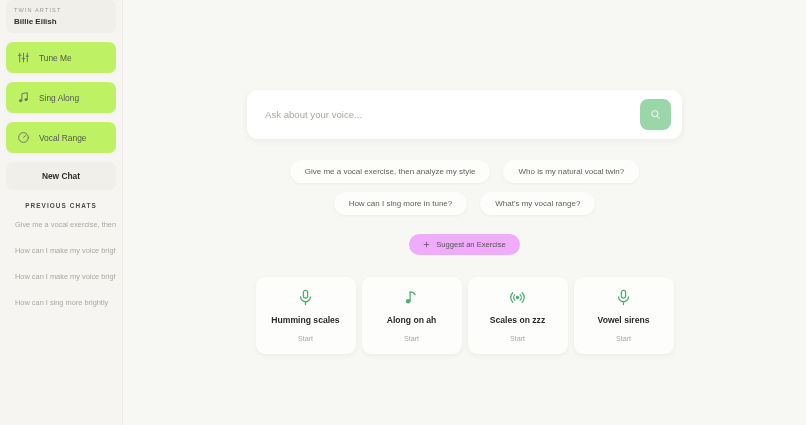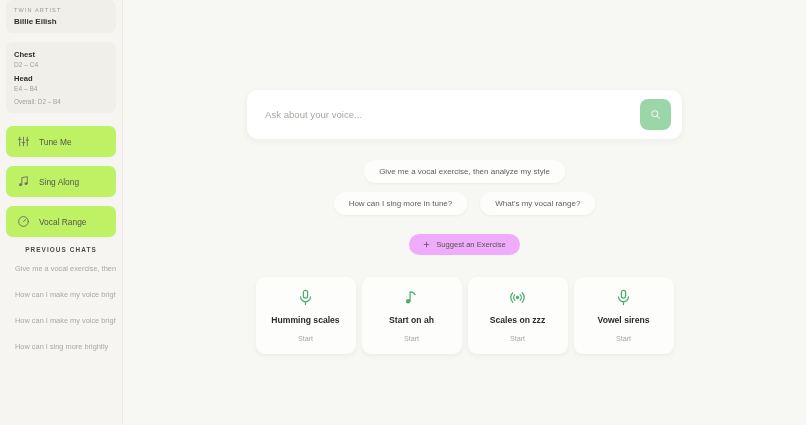--- a/index.html
+++ b/index.html
@@ -265,27 +265,20 @@
 <div id="app">
 
   <aside class="sidebar">
 
 
     <div class="panel">
       <div class="panel-label">TWIN ARTIST</div>
       <div class="panel-value">Billie Eilish</div>
     </div>
 
-    <div class="panel range-panel">
-      <div class="range-name">Chest</div>
-      <div class="range-val">D2 – C4</div>
-      <div class="range-name">Head</div>
-      <div class="range-val">E4 – B4</div>
-      <div class="range-overall">Overall: D2 – B4</div>
-    </div>
 
     <div class="nav-btn">
       <span class="icon-wrap">
         <svg class="nav-icon" viewBox="0 0 24 24" fill="none" stroke="#6d6d66" stroke-width="1.7" stroke-linecap="round">
           <line x1="5" y1="4" x2="5" y2="20"></line>
             <line x1="12" y1="4" x2="12" y2="20"></line>
             <line x1="19" y1="4" x2="19" y2="20"></line>
           <line x1="2.5" y1="8" x2="7.5" y2="8"></line>
             <line x1="9.5" y1="14" x2="14.5" y2="14"></line>
             <line x1="16.5" y1="9.5" x2="21.5" y2="9.5"></line>
@@ -308,20 +301,21 @@
     <div class="nav-btn">
       <span class="icon-wrap">
         <svg class="nav-icon" viewBox="0 0 24 24" fill="none" stroke="#6d6d66" stroke-width="1.7" stroke-linecap="round">
           <circle cx="12" cy="12" r="9"></circle>
           <path d="M12 12l4.5-4"></path>
         </svg>
       </span>
       <span class="lbl">Vocal Range</span>
     </div>
 
+    <div class="new-chat">New Chat</div>
 
     <div class="prev-head">PREVIOUS CHATS</div>
 
     <div class="chat-list">
       <div class="chat-item">Give me a vocal exercise, then analyze my style</div>
       <div class="chat-item">How can I make my voice brighter</div>
       <div class="chat-item">How can I make my voice brighter</div>
       <div class="chat-item">How can I sing more brightly</div>
 
     </div>
@@ -338,20 +332,21 @@
               <circle cx="10.5" cy="10.5" r="6.5"></circle>
               <line x1="15.5" y1="15.5" x2="20.5" y2="20.5"></line>
             </svg>
           </span>
         </button>
       </div>
 
       <div class="chip-rows">
         <div class="chip-row">
           <div class="chip">Give me a vocal exercise, then analyze my style</div>
+          <div class="chip">Who is my natural vocal twin?</div>
         </div>
         <div class="chip-row">
           <div class="chip">How can I sing more in tune?</div>
           <div class="chip">What's my vocal range?</div>
         </div>
       </div>
 
       <div class="suggest-btn">
         <span>
           <svg class="plus-icon" viewBox="0 0 24 24" fill="none" stroke="#55554f" stroke-width="2.6" stroke-linecap="round">
@@ -376,21 +371,21 @@
           <div class="card-action">Start</div>
         </div>
 
         <div class="card">
           <span>
             <svg class="card-icon" viewBox="0 0 24 24" fill="none" stroke="#4caf6e" stroke-width="1.8" stroke-linecap="round">
               <path d="M10 17V4c3 0 6 1.5 7 4"></path>
               <circle cx="7.2" cy="17.3" r="3.1" fill="#4caf6e" stroke="none"></circle>
             </svg>
           </span>
-          <div class="card-title">Start on ah</div>
+          <div class="card-title">Along on ah</div>
           <div class="card-action">Start</div>
         </div>
 
         <div class="card">
           <span>
             <svg class="card-icon" viewBox="0 0 24 24" fill="none" stroke="#4caf6e" stroke-width="1.8" stroke-linecap="round">
               <circle cx="12" cy="12" r="2.3" fill="#4caf6e" stroke="none"></circle>
               <path d="M8.2 8.2a5.4 5.4 0 0 0 0 7.6"></path>
               <path d="M15.8 8.2a5.4 5.4 0 0 1 0 7.6"></path>
               <path d="M5.3 5.3a9.5 9.5 0 0 0 0 13.4"></path>

